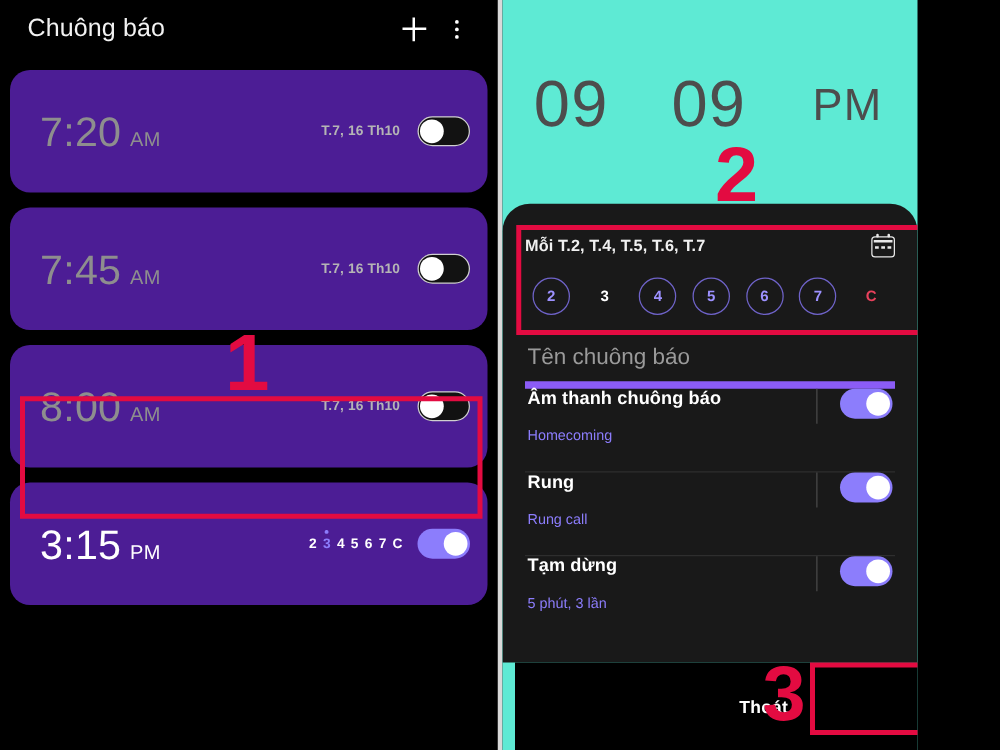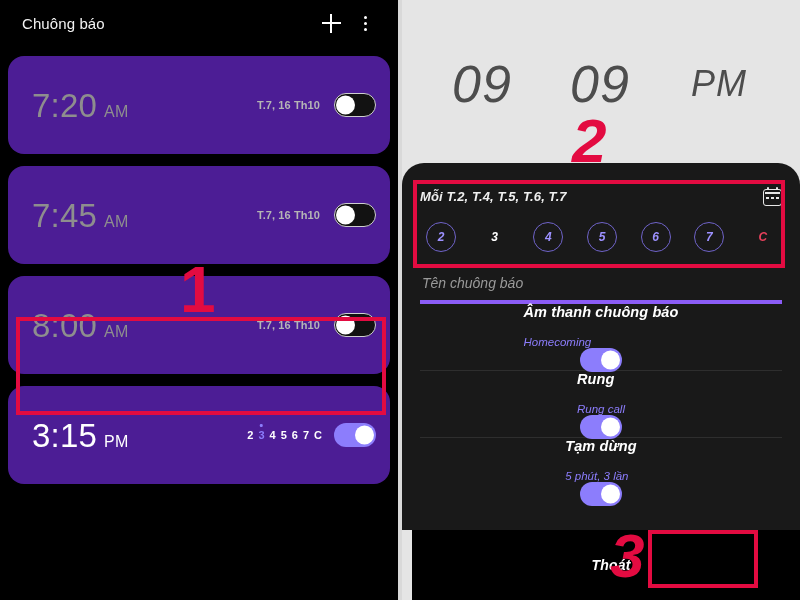--- a/index.html
+++ b/index.html
@@ -32,21 +32,21 @@
   }
   .appbar {
     height: 46px;
     display: flex;
     align-items: center;
     padding: 0 16px 0 22px;
     box-sizing: border-box;
   }
   .appbar-title {
     color: #f2f2f2;
-    font-size: 15px;
+    font-size: 20px;
     font-weight: 400;
     letter-spacing: .1px;
     flex: 1;
   }
   .icon-btn {
     width: 34px;
     height: 34px;
     display: flex;
     align-items: center;
     justify-content: center;
@@ -161,25 +161,24 @@
   
   .divider-vert {
     width: 4px;
     height: 600px;
     background: #d9d9d9;
   }
 
   
   .panel-right {
     position: relative;
-    width: 398px;
+    width: 332px;
     height: 600px;
-    background: #e5e5e5;
+    background: #5eead4;
     overflow: hidden;
-    font-style: italic;
   }
   .time-picker {
     height: 163px;
     display: flex;
     align-items: center;
     justify-content: center;
     gap: 0px;
     padding-top: 4px;
     box-sizing: border-box;
   }
@@ -264,33 +263,32 @@
     box-sizing: border-box;
   }
   .day.sel {
     border: 1.3px solid #6f63c9;
     color: #9d91ff;
   }
   .day.sun { color: #e8415c; }
 
   .field-name {
     color: #9a9a9a;
-    font-size: 14px;
+    font-size: 18px;
     font-weight: 400;
     padding: 10px 2px 9px 2px;
-    border-bottom: 4px solid #8b5cf6;
+    border-bottom: 6px solid #8b5cf6;
   }
 
   .opt-row {
     display: flex;
-    align-items: center;
+    align-items: flex-start;
     height: 66px;
     border-bottom: 1px solid #2e2e2e;
     padding: 0 2px;
-    flex-direction: column;
   }
   .opt-row.last { border-bottom: none; }
   .opt-texts { flex: 1; }
   .opt-title {
     color: #ffffff;
     font-size: 14.5px;
     font-weight: 700;
     letter-spacing: .1px;
   }
   .opt-sub {

